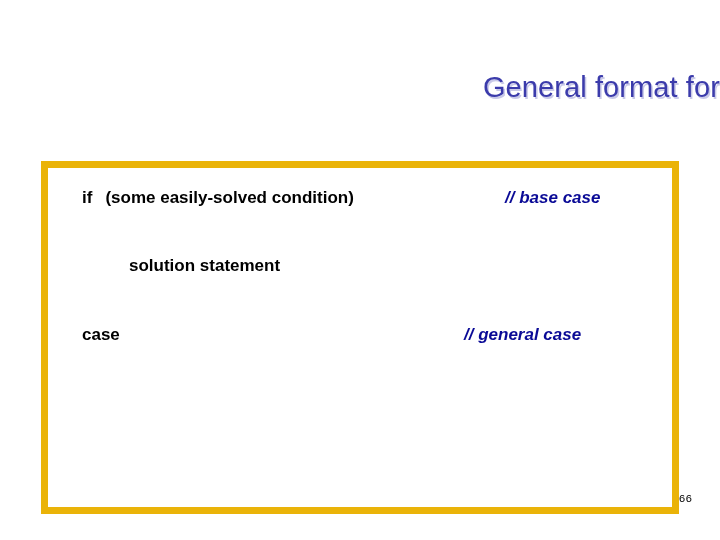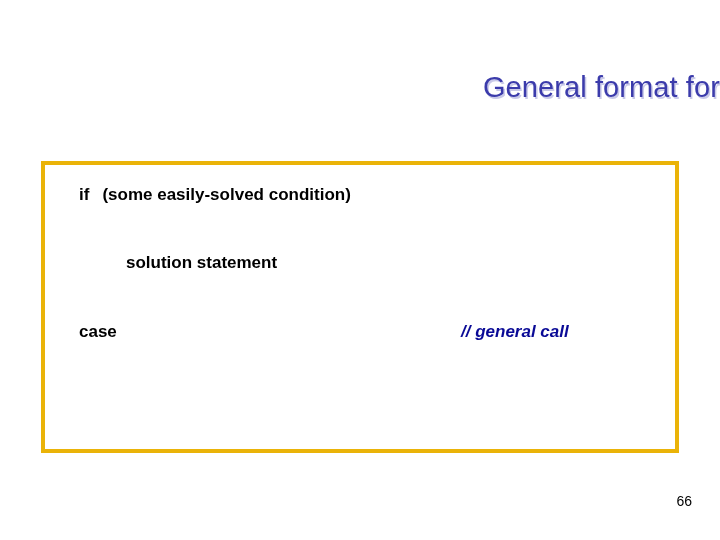--- a/index.html
+++ b/index.html
@@ -42,22 +42,22 @@
     text-shadow: 1.5px 1.5px 0 #c9c9e8;
     white-space: nowrap;
   }
 
   
   #code-box {
     position: absolute;
     left: 41px;
     top: 161px;
     width: 638px;
-    height: 292px;
-    border: 4px solid #eab308;
+    height: 353px;
+    border: 7px solid #eab308;
     box-sizing: border-box;
     background: #ffffff;
   }
 
   .code-row {
     position: absolute;
     white-space: nowrap;
   }
   .code-kw {
     font-family: "Liberation Sans", sans-serif;
@@ -85,46 +85,47 @@
   
   #row-recursive { left: 81px;  top: 226px; }
 
   .gap-if { display: inline-block; width: 13px; }
 
   
   #page-number {
     position: absolute;
     right: 28px;
     top: 493px;
-    font-family: Liberation Sans, sans-serif;
-    font-size: 14px;
+    font-family: Liberation Mono, monospace;
+    font-size: 11px;
     font-weight: 400;
     color: #000000;
   }
 </style>
 </head>
 <body>
 
 <div id="slide">
 
   <div id="title-block">
     <div class="title-line">General format for</div>
   </div>
 
   <div id="code-box">
 
     <div class="code-row" id="row-if">
       <span class="code-kw">if</span><span class="gap-if"></span><span class="code-kw">(some easily-solved condition)</span>
     </div>
 
+    <div class="code-row code-comment" id="cmt-base">// base case</div>
 
     <div class="code-row code-kw" id="row-solution">solution statement</div>
 
     <div class="code-row code-kw" id="row-else">case</div>
 
-    <div class="code-row code-comment" id="cmt-general">// general call</div>
+    <div class="code-row code-comment" id="cmt-general">// general case</div>
 
 
   </div>
 
   <div id="page-number">66</div>
 
 </div>
 
 </body></html>

